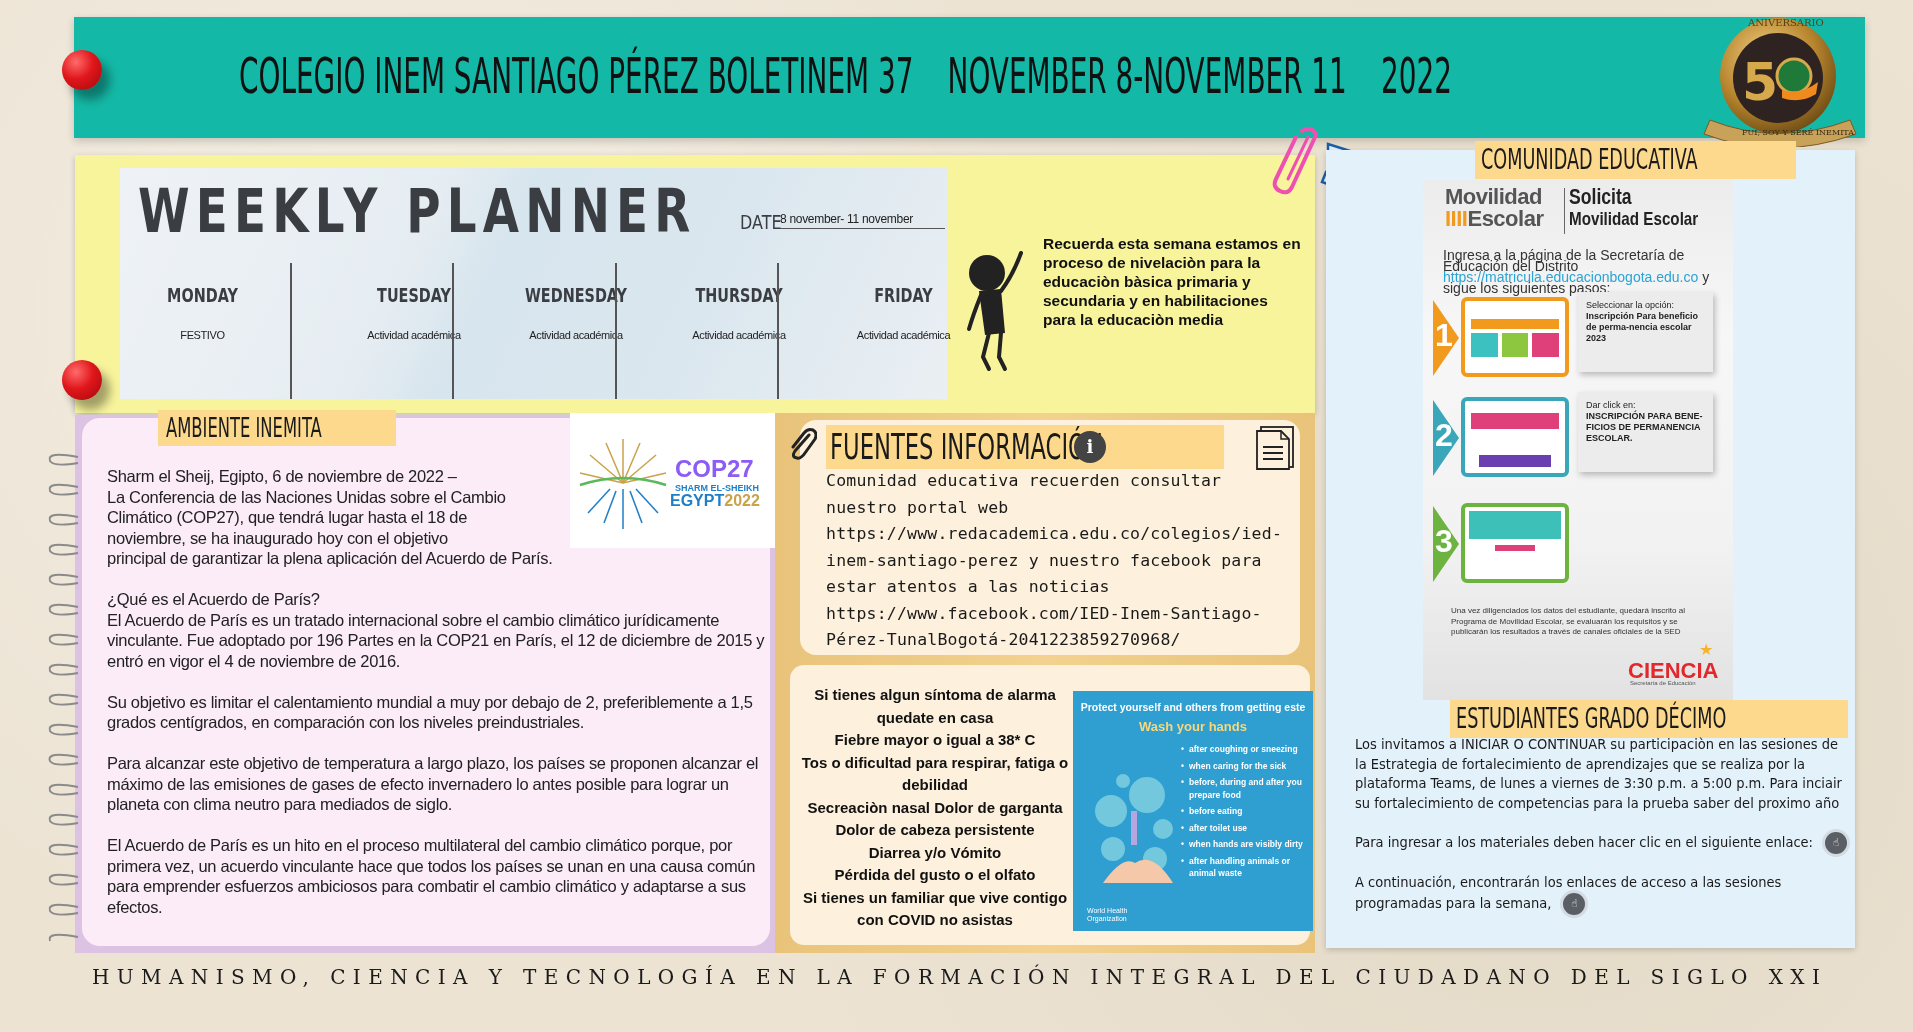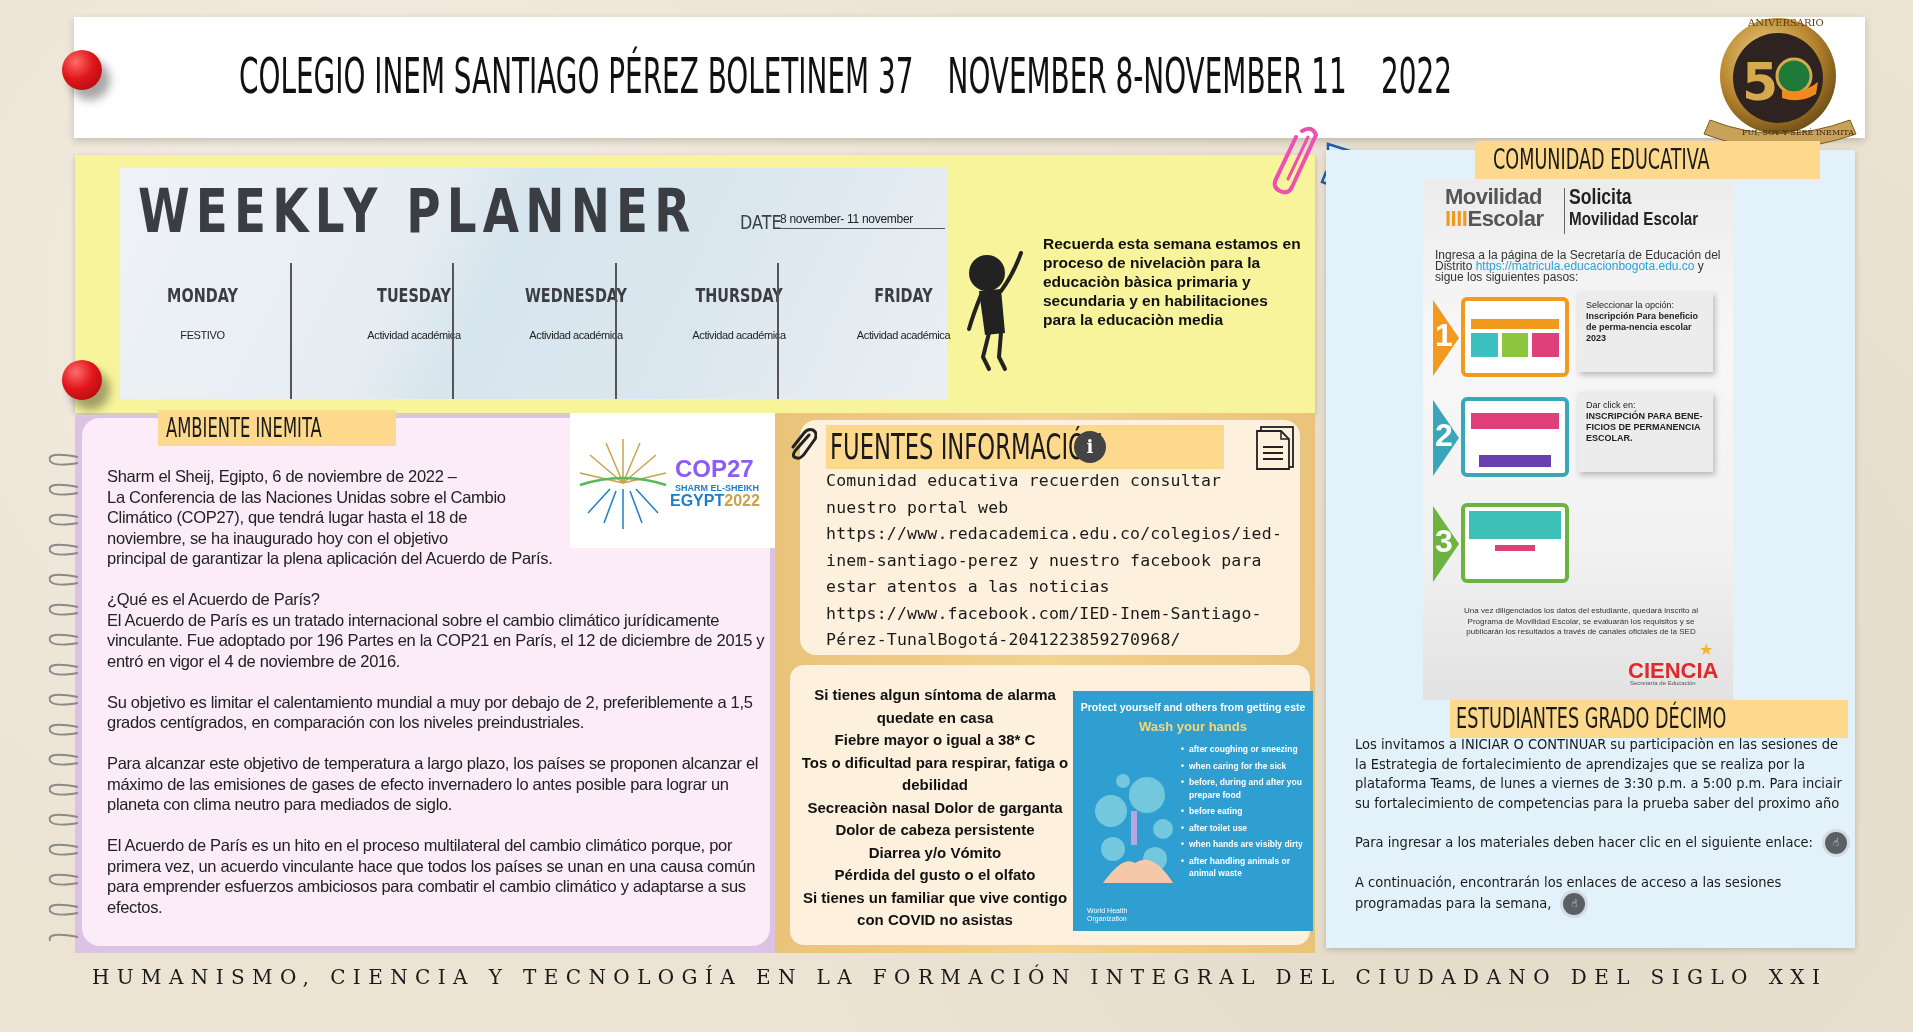--- a/index.html
+++ b/index.html
@@ -6,21 +6,21 @@
   body {
     width:1913px; height:1032px; position:relative; overflow:hidden;
     background:#ece3d3;
     background-image:
       radial-gradient(circle at 20% 30%, rgba(255,255,255,0.35) 0, transparent 40%),
       radial-gradient(circle at 80% 70%, rgba(200,185,160,0.25) 0, transparent 45%);
     font-family:"Liberation Sans", sans-serif;
   }
   .abs { position:absolute; }
   
-  .header-bar { left:74px; top:17px; width:1791px; height:121px; background:#ffffff;
+  .header-bar { left:74px; top:17px; width:1791px; height:121px; background:#14b8a6;
     box-shadow:0 3px 8px rgba(0,0,0,0.18); }
   .header-title { position:absolute; left:165px; top:30px; width:1500px; white-space:nowrap;
     font-family:"DejaVu Sans Condensed","DejaVu Sans", sans-serif; font-size:50px; letter-spacing:0px;
     transform:scaleX(0.62); transform-origin:left center; color:#111; font-weight:400; }
   .header-title span { margin-right:55px; }
   .pin { width:40px; height:40px; border-radius:50%;
     background:radial-gradient(circle at 35% 30%, #ff6b6b 0, #e0161b 45%, #9e0a0e 100%);
     box-shadow:8px 10px 10px rgba(0,0,0,0.35); }
   .logo { left:1690px; top:12px; width:175px; height:135px; }
   
@@ -70,39 +70,39 @@
     line-height:22.5px; color:#111; }
   .who-box { left:1073px; top:691px; width:240px; height:240px; background:#2f9ed1; color:#fff; }
   .who-h1 { position:absolute; left:0; top:10px; width:100%; text-align:center; font-size:10.5px; font-weight:bold; }
   .who-h2 { position:absolute; left:0; top:28px; width:100%; text-align:center; font-size:13px; font-weight:bold; color:#f6d77a; }
   .who-list { position:absolute; left:108px; top:52px; width:128px; font-size:8.5px; font-weight:bold; line-height:12.5px; margin:0; padding:0; list-style:none; }
   .who-list li { margin-bottom:4px; padding-left:8px; position:relative; }
   .who-list li:before { content:"•"; position:absolute; left:0; }
   .who-org { position:absolute; left:14px; top:216px; font-size:7px; line-height:8px; width:70px; }
   
   .blue { left:1326px; top:150px; width:529px; height:798px; background:#e3f1fb; box-shadow:0 2px 6px rgba(0,0,0,0.18); }
-  .comunidad-tag { left:1475px; top:141px; height:38px; padding:0 18px; font-size:28px; line-height:38px; }
+  .comunidad-tag { left:1475px; top:141px; height:38px; padding:0 6px; font-size:28px; line-height:38px; }
   .poster { left:1423px; top:180px; width:310px; height:520px;
     background:linear-gradient(180deg,#ececec 0%, #f7f7f7 30%, #f2f2f2 70%, #e2e2e2 100%); }
   .poster-brand1 { position:absolute; left:22px; top:4px; font-size:22px; font-weight:bold; color:#555; letter-spacing:-0.5px; }
   .poster-brand2 { position:absolute; left:22px; top:26px; font-size:22px; font-weight:bold; color:#555; letter-spacing:-0.5px; }
   .poster-brand2 b { color:#f29a1d; }
   .poster-vline { position:absolute; left:141px; top:8px; width:1px; height:46px; background:#666; }
   .poster-sol1 { position:absolute; left:146px; top:4px; font-size:22px; font-weight:bold; color:#222; transform:scaleX(0.8); transform-origin:left; }
   .poster-sol2 { position:absolute; left:146px; top:28px; font-size:19px; font-weight:bold; color:#222; transform:scaleX(0.8); transform-origin:left; white-space:nowrap; }
-  .poster-intro { position:absolute; left:12px; top:70px; width:290px; font-size:12px; line-height:11px; color:#333; }
+  .poster-intro { position:absolute; left:20px; top:70px; width:290px; font-size:14px; line-height:11px; color:#333; }
   .poster-intro .url { color:#2aa3d6; }
   .step { position:absolute; left:10px; width:300px; height:90px; }
   .step-arrow { position:absolute; left:0; top:8px; width:0; height:0; border-top:38px solid transparent; border-bottom:38px solid transparent; }
   .step-num { position:absolute; left:2px; top:25px; font-size:32px; font-weight:bold; color:#fff; }
   .step-shot { position:absolute; left:28px; top:5px; width:100px; height:72px; border-radius:6px; background:#fff; }
   .step-card { position:absolute; left:145px; top:0; width:135px; height:80px; background:#ececec; box-shadow:2px 3px 6px rgba(0,0,0,0.25);
     font-size:9px; line-height:11px; color:#222; padding:8px 8px; box-sizing:border-box; }
   .step-card b { font-family:"Liberation Sans Narrow","Liberation Sans", sans-serif; }
-  .poster-outro { position:absolute; left:28px; top:426px; width:260px; font-size:8px; line-height:10.5px; color:#333;text-align:center; }
+  .poster-outro { position:absolute; left:28px; top:426px; width:260px; font-size:8px; line-height:10.5px; color:#333; }
   .poster-bogota { position:absolute; left:205px; top:478px; font-size:22px; font-weight:bold; color:#e0282d; }
   .poster-sed { position:absolute; left:207px; top:500px; font-size:6px; color:#555; }
   .decimo-tag { left:1450px; top:700px; height:38px; padding:0 6px; font-size:28px; line-height:38px; }
   .decimo-text { left:1355px; top:735px; width:495px; font-size:14.5px; line-height:19.5px; color:#1a1a1a; font-family:"DejaVu Sans Condensed","DejaVu Sans", sans-serif; }
   .decimo-text p { margin:0 0 19px 0; }
   .hand-btn { display:inline-block; width:22px; height:22px; border-radius:50%; background:#5a5f66;
     box-shadow:0 0 0 3px #d4dbe3; vertical-align:middle; margin-left:12px; position:relative; color:#fff; font-size:11px; text-align:center; line-height:22px; }
   .footer { left:92px; top:965px; width:1800px; font-family:"DejaVu Serif", serif; font-size:20px; letter-spacing:7.4px; color:#1a1a1a; white-space:nowrap; }
 </style>
 </head>

